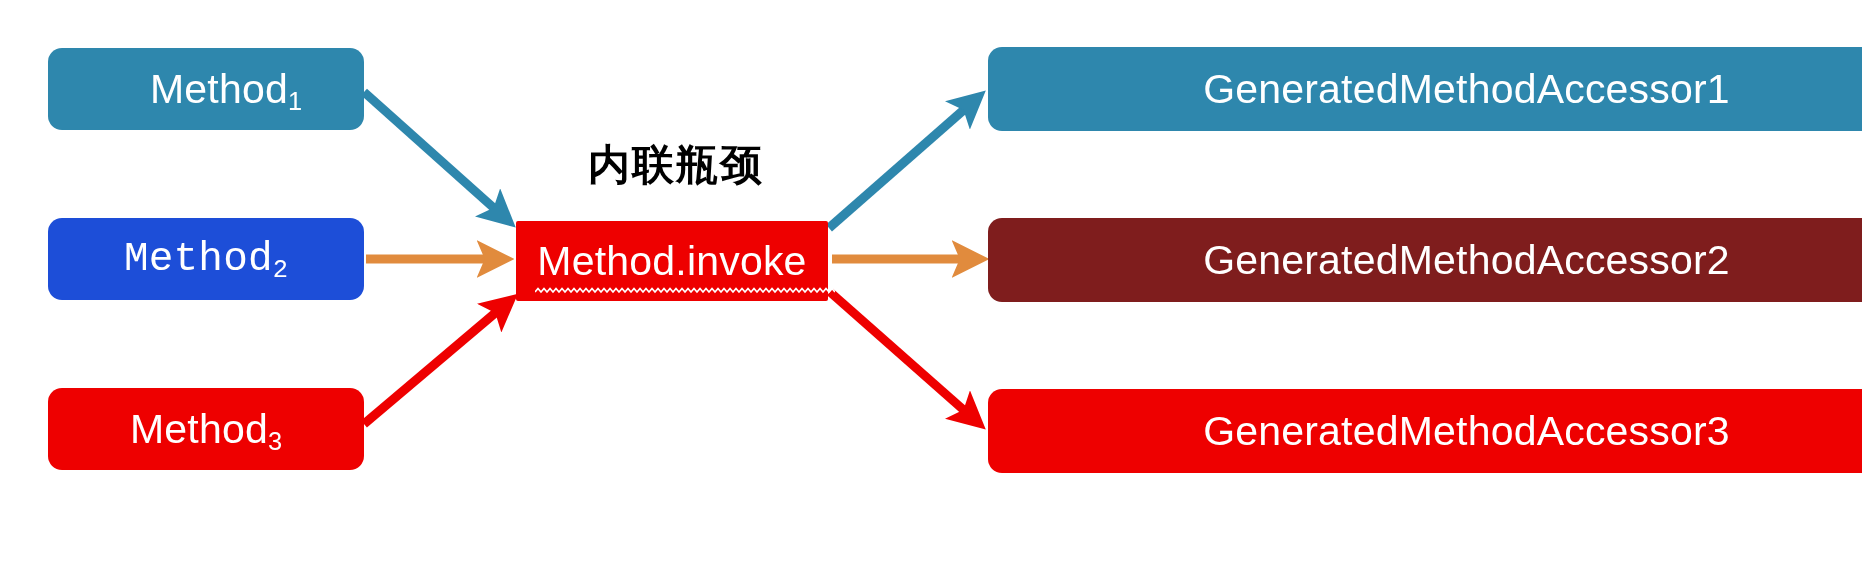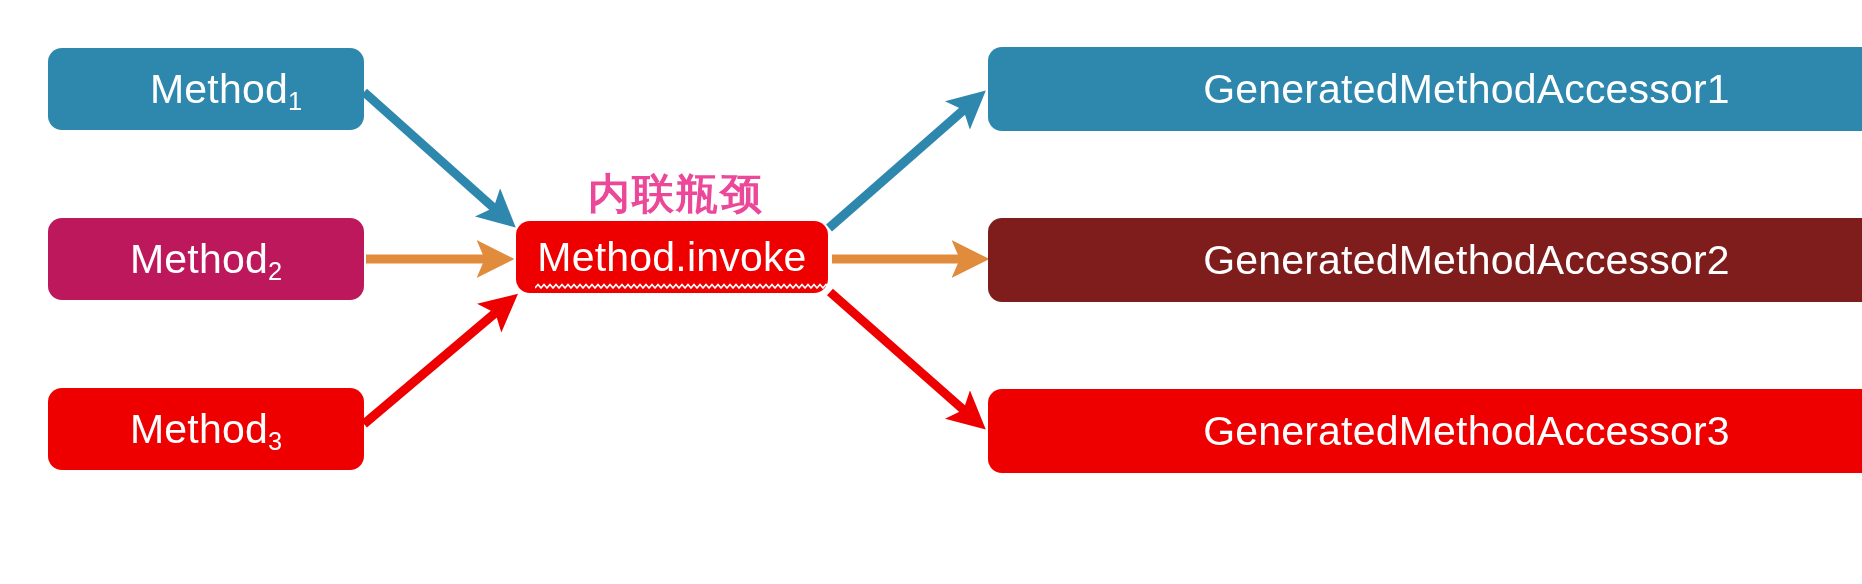--- a/index.html
+++ b/index.html
@@ -50,23 +50,23 @@
   }
   #node-method-1 { top: 48px; }
   #node-method-2 { top: 218px; }
   #node-method-3 { top: 388px; text-align: right; }
 
   
   #node-invoke {
     left: 516px;
     top: 221px;
     width: 312px;
-    height: 72px;
+    height: 80px;
     font-size: 41px;
-    border-radius: 14px;
+    border-radius: 2px;
   }
 
   
   .right-node {
     left: 988px;
     width: 957px;
     height: 84px;
     font-size: 41px;
     justify-content: center;
   }
@@ -85,24 +85,24 @@
     right: -2px;
     bottom: -9px;
     height: 7px;
     pointer-events: none;
   }
 
   
   #bottleneck-label {
     position: absolute;
     left: 588px;
-    top: 173px;
+    top: 144px;
     font-size: 42px;
     font-weight: bold;
-    color: #ec4899;
+    color: #000000;
     font-family: "DejaVu Sans", "Liberation Sans", sans-serif;
     letter-spacing: 2px;
     line-height: 1;
     white-space: nowrap;
   }
 
   #arrow-layer {
     position: absolute;
     left: 0;
     top: 0;
@@ -140,21 +140,21 @@
 
     <line x1="830" y1="292" x2="975" y2="420" stroke="#EE0000" stroke-width="9" marker-end="url(#head-red)"></line>
   </svg>
 
   <div class="node left-node" id="node-method-1" style="background:#2E87AD;padding-left:40px;">
     <span class="node-label">
       <span>Method</span><span class="sub">1</span>
     </span>
   </div>
 
-  <div class="node left-node" id="node-method-2" style="background:#be185d;">
+  <div class="node left-node" id="node-method-2" style="background:#1d4ed8;font-family:Liberation Mono, monospace;">
     <span class="node-label">
       <span>Method</span><span class="sub">2</span>
     </span>
   </div>
 
   <div class="node left-node" id="node-method-3" style="background:#EE0000;">
     <span class="node-label">
       <span>Method</span><span class="sub">3</span>
     </span>
   </div>

